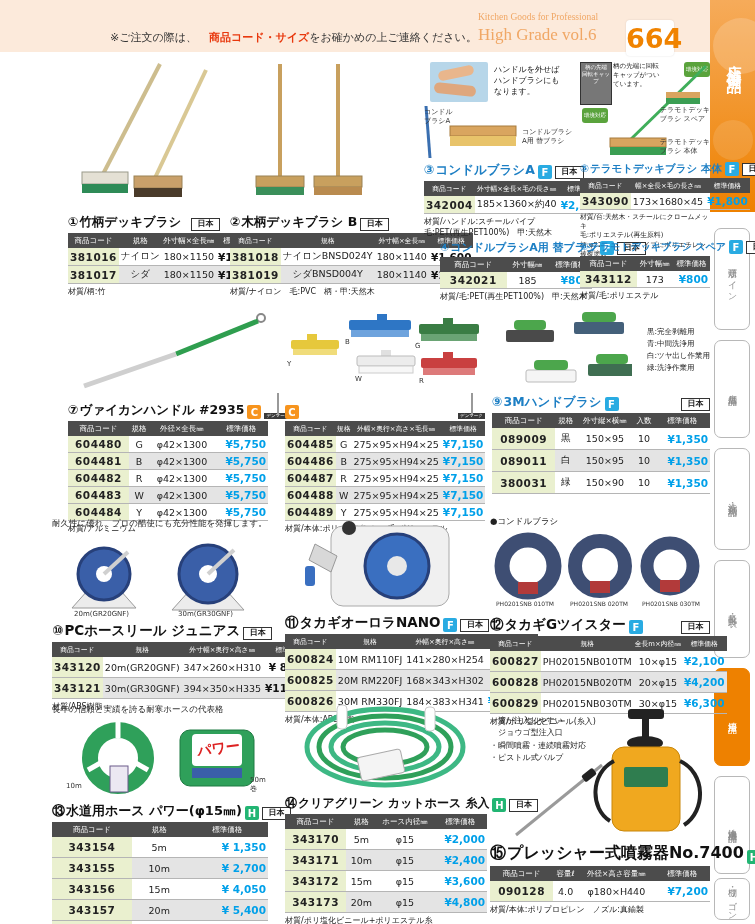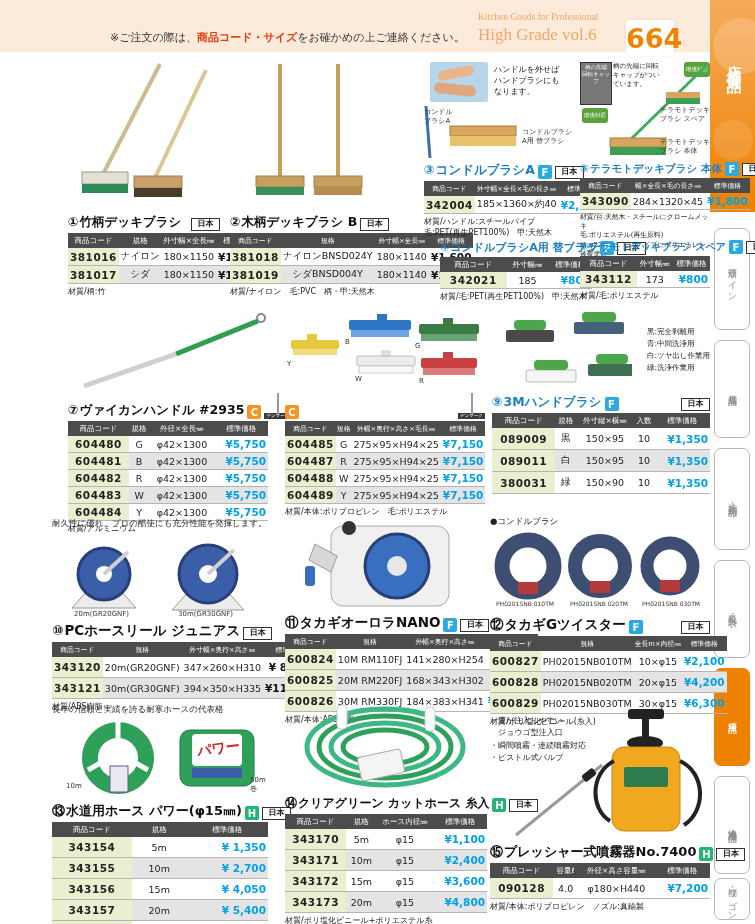--- a/index.html
+++ b/index.html
@@ -1,21 +1,21 @@
 <!DOCTYPE html>
 <html><head>
 <meta charset="utf-8">
 <style>
   html,body{margin:0;padding:0;background:#fff;}
   .page{position:relative;width:755px;height:924px;background:#fff;overflow:hidden;
         font-family:"DejaVu Sans","Liberation Sans",sans-serif;color:#222;}
   
   .topband{position:absolute;left:0;top:0;width:710px;height:52px;background:#fceadb;}
   .notice{position:absolute;left:110px;top:30px;font-size:11px;color:#333;white-space:nowrap;}
-  .notice .em{color:#e8380d;font-weight:bold;}
+  .notice .em{color:#e8380d;font-weight:bold;margin-left:12px;}
   .brand{position:absolute;left:478px;top:12px;color:#f0a765;font-family:"Liberation Serif","DejaVu Serif",serif;line-height:1.25;}
   .brand .l1{font-size:9.5px;}
   .brand .l2{font-size:17px;}
   .pagenum{position:absolute;left:626px;top:20px;width:48px;height:36px;background:#fff;border-radius:4px;
            color:#f08300;font-size:27px;font-weight:bold;text-align:center;line-height:37px;box-shadow:0 0 2px rgba(0,0,0,.12);}
   
   .side-orange{position:absolute;right:0;top:0;width:45px;height:212px;background:linear-gradient(180deg,#f6ab5a,#ee8100);}
   .side-orange .swirl1{position:absolute;right:-14px;top:18px;width:56px;height:56px;border-radius:50%;background:rgba(255,255,255,.18);}
   .side-orange .swirl2{position:absolute;right:2px;top:120px;width:40px;height:40px;border-radius:50%;background:rgba(255,255,255,.12);}
   .side-cat{position:absolute;right:12px;top:52px;writing-mode:vertical-rl;text-orientation:upright;
@@ -250,21 +250,21 @@
       <thead>
           <tr>
             <th>商品コード</th>
             <th>幅×全長×毛の長さ㎜</th>
             <th>標準価格</th>
           </tr>
         </thead>
       <tbody>
           <tr>
             <td class="code">343090</td>
-            <td>284×1320×45</td>
+            <td>173×1680×45</td>
             <td class="price">¥1,800</td>
           </tr>
         </tbody>
     </table>
     <div class="material" style="font-size:6.8px;">材質/台:天然木・スチールにクロームメッキ
 毛:ポリエステル(再生原料)
 柄:φ22.2スチールパイプにポリエチレン被覆塗装</div>
   </div>
 
   <div class="card" style="left:424px;top:238px;width:152px;padding-left:16px;">
@@ -414,20 +414,26 @@
           </tr>
         </thead>
       <tbody>
           <tr>
             <td class="code">604485</td>
             <td>G</td>
             <td>275×95×H94×25</td>
             <td class="price">¥7,150</td>
           </tr>
           <tr>
+            <td class="code">604486</td>
+            <td>B</td>
+            <td>275×95×H94×25</td>
+            <td class="price">¥7,150</td>
+          </tr>
+          <tr>
             <td class="code">604487</td>
             <td>R</td>
             <td>275×95×H94×25</td>
             <td class="price">¥7,150</td>
           </tr>
           <tr>
             <td class="code">604488</td>
             <td>W</td>
             <td>275×95×H94×25</td>
             <td class="price">¥7,150</td>
@@ -737,21 +743,21 @@
             <th>規格</th>
             <th>ホース内径㎜</th>
             <th>標準価格</th>
           </tr>
         </thead>
       <tbody>
           <tr>
             <td class="code">343170</td>
             <td>5m</td>
             <td>φ15</td>
-            <td class="price">¥1,100</td>
+            <td class="price">¥2,000</td>
           </tr>
           <tr>
             <td class="code">343171</td>
             <td>10m</td>
             <td>φ15</td>
             <td class="price">¥2,400</td>
           </tr>
           <tr>
             <td class="code">343172</td>
             <td>15m</td>
@@ -781,21 +787,21 @@
         <ellipse cx="155" cy="42" rx="18" ry="7" fill="#222"></ellipse>
         <rect x="122" y="46" width="68" height="84" rx="12" fill="#f0a81f" stroke="#c8860a"></rect>
         <rect x="134" y="66" width="44" height="20" rx="2" fill="#2f7d4f"></rect>
         <path d="M190,60 C216,72 216,110 194,124" stroke="#222" stroke-width="4" fill="none"></path>
         <path d="M124,60 C100,72 100,108 120,120" stroke="#222" stroke-width="4" fill="none"></path>
         <line x1="26" y1="134" x2="112" y2="64" stroke="#9a9a9a" stroke-width="3"></line>
         <rect x="92" y="70" width="14" height="8" rx="2" fill="#222" transform="rotate(-38 99 74)"></rect>
       </svg>
     </div>
     <div class="trow">
-        <span class="ptitle" style="font-size:13px;"><span class="num">⑮</span><span>プレッシャー式噴霧器No.7400</span></span>
+        <span class="ptitle" style="font-size:16px;"><span class="num">⑮</span><span>プレッシャー式噴霧器No.7400</span></span>
       <span class="badge H">H</span>
       <span class="origin-jp"><span class="dot"></span><span>日本</span></span>
       </div>
     <table class="tall">
       <thead>
           <tr>
             <th>商品コード</th>
             <th>容量ℓ</th>
             <th>外径×高さ容量㎜</th>
             <th>標準価格</th>

